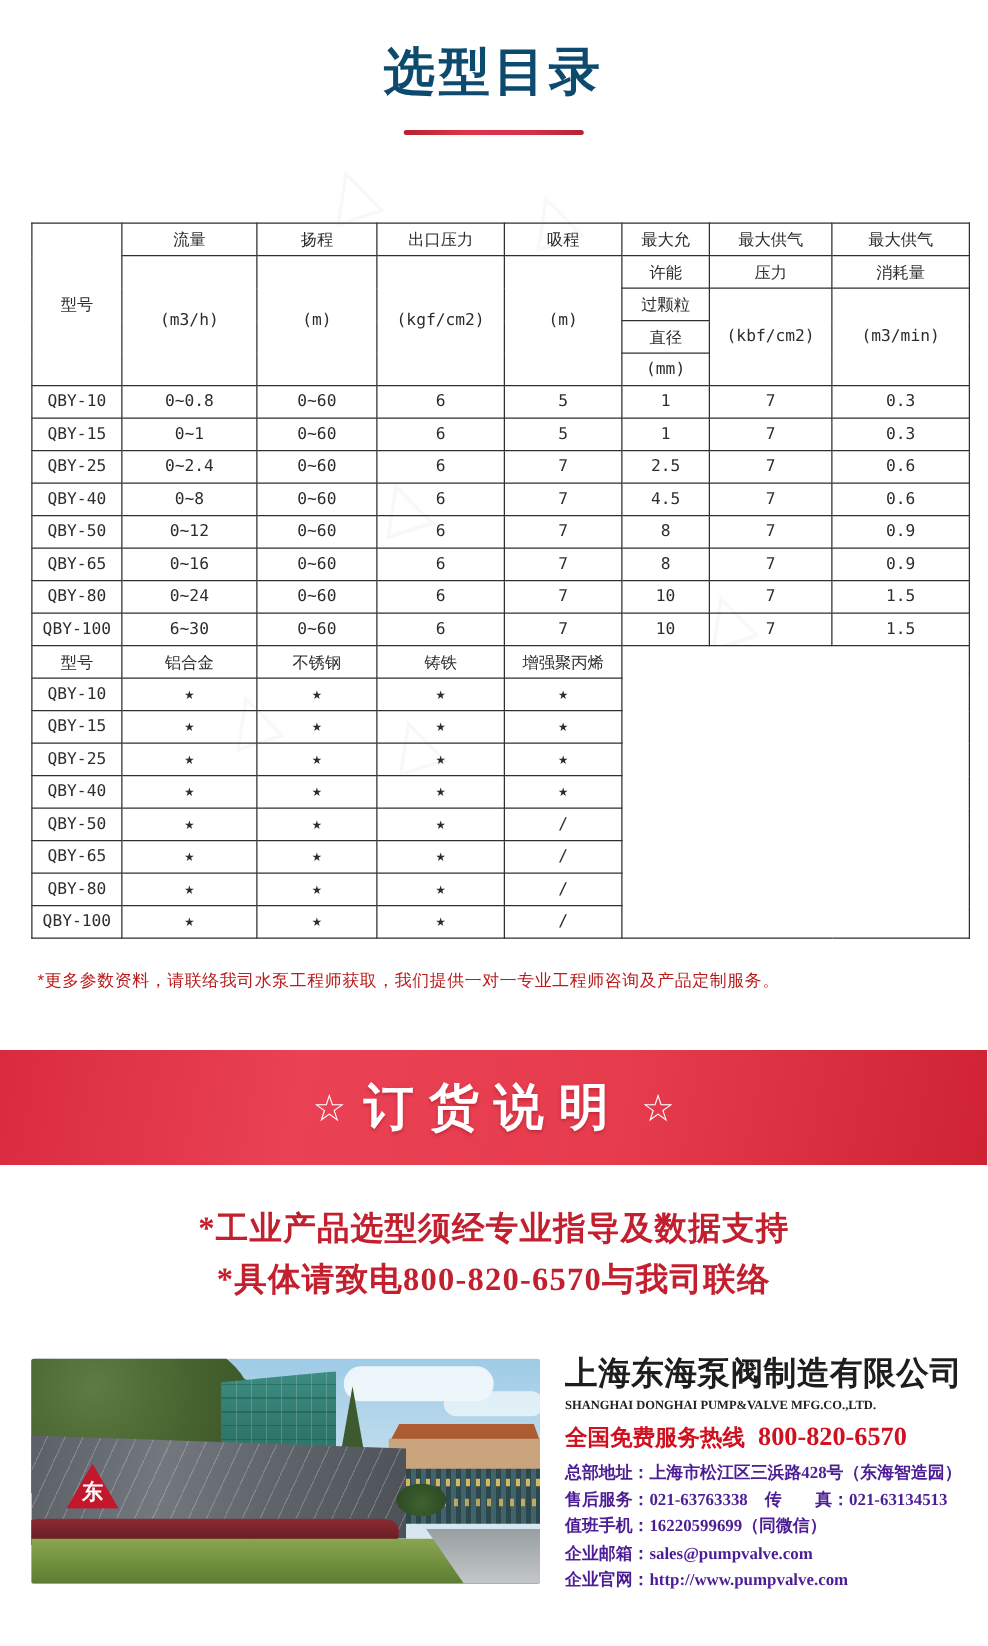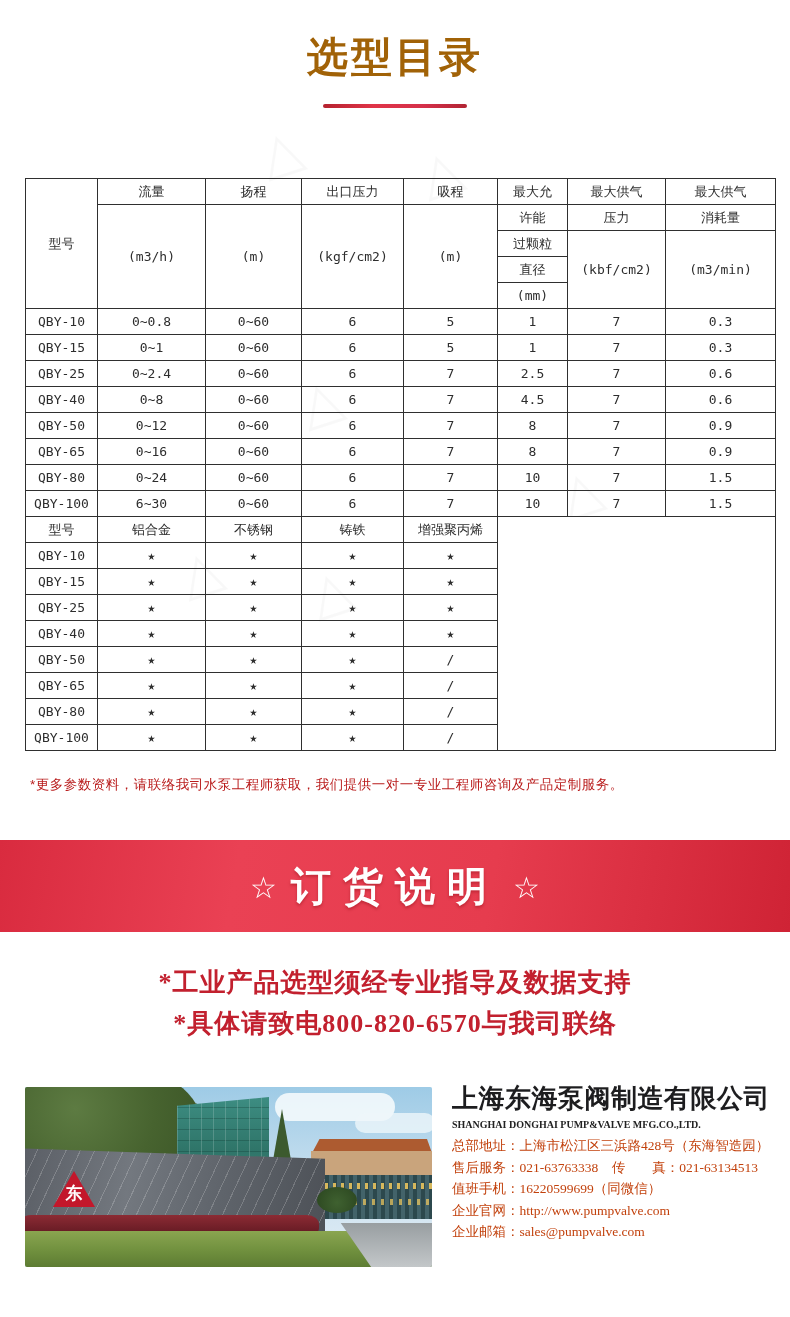--- a/index.html
+++ b/index.html
@@ -5,21 +5,21 @@
   html,body{margin:0;padding:0;background:#ffffff;}
   .page{position:relative;width:790px;height:1317px;background:#ffffff;overflow:hidden;
         font-family:"Liberation Sans","DejaVu Sans",sans-serif;}
 
   
   .wm{position:absolute;opacity:0.05;color:#8a8a8a;font-size:54px;font-weight:bold;
       transform:rotate(-18deg);pointer-events:none;white-space:nowrap;}
 
   
   .title{position:absolute;top:30px;left:0;width:100%;margin:0;text-align:center;
-         font-size:41px;font-weight:bold;color:#a16207;letter-spacing:3px;}
+         font-size:41px;font-weight:bold;color:#0c4a6e;letter-spacing:3px;}
   .title-underline{position:absolute;top:104px;left:323px;width:144px;height:4px;border-radius:2px;
          background:linear-gradient(90deg,#b5222f 0%,#e03448 35%,#d5304a 70%,#b12433 100%);}
 
   
   .spec-table{position:absolute;left:25px;top:178px;width:750px;border-collapse:collapse;
               table-layout:fixed;}
   .spec-table td{border:1px solid #2f2f2f;text-align:center;vertical-align:middle;padding:0;
                  font-size:13px;color:#2d2d2d;height:25px;
                  font-family:"DejaVu Sans Mono","DejaVu Sans",monospace;}
   .spec-table tr{height:25px;}
@@ -99,21 +99,21 @@
   .company{position:absolute;left:452px;top:1081px;width:326px;}
   .cname{font-size:26px;font-weight:bold;color:#1d1d1f;letter-spacing:0.5px;white-space:nowrap;}
   .cname-en{margin-top:3px;font-size:10px;font-weight:bold;color:#222;
        font-family:"Liberation Serif","DejaVu Serif",serif;white-space:nowrap;}
   .hotline{margin-top:7px;white-space:nowrap;}
   .hotline-label{font-size:18px;font-weight:bold;color:#d0101f;
        font-family:"Liberation Serif","DejaVu Serif",serif;}
   .hotline-num{font-size:21px;font-weight:bold;color:#d0101f;margin-left:6px;
        font-family:"Liberation Serif","DejaVu Serif",serif;}
   .contacts{margin-top:5px;}
-  .contact-line{font-size:13.5px;font-weight:normal;color:#c2410c;line-height:21.5px;
+  .contact-line{font-size:13.5px;font-weight:bold;color:#4c1d95;line-height:21.5px;
        font-family:"Liberation Serif","DejaVu Serif",serif;white-space:nowrap;}
 </style>
 </head>
 <body>
 
 <div class="page">
 
   <div class="wm" style="left:260px;top:120px;">△</div>
   <div class="wm" style="left:420px;top:140px;">△</div>
   <div class="wm" style="left:300px;top:370px;">△</div>
@@ -343,22 +343,26 @@
     <div class="logo-char">东</div>
     <div class="palm"></div>
     <div class="shrubs"></div>
     <div class="lawn"></div>
     <div class="driveway"></div>
   </div>
 
   <div class="company">
     <div class="cname">上海东海泵阀制造有限公司</div>
     <div class="cname-en">SHANGHAI DONGHAI PUMP&amp;VALVE MFG.CO.,LTD.</div>
+    <div class="hotline">
+      <span class="hotline-label">全国免费服务热线</span>
+      <span class="hotline-num">800-820-6570</span>
+    </div>
     <div class="contacts">
       <div class="contact-line">总部地址：上海市松江区三浜路428号（东海智造园）</div>
       <div class="contact-line">售后服务：021-63763338　传　　真：021-63134513</div>
       <div class="contact-line">值班手机：16220599699（同微信）</div>
+      <div class="contact-line">企业邮箱：sales@pumpvalve.com</div>
       <div class="contact-line">企业官网：http://www.pumpvalve.com</div>
-      <div class="contact-line">企业邮箱：sales@pumpvalve.com</div>
     </div>
   </div>
 
 </div>
 
 </body></html>

